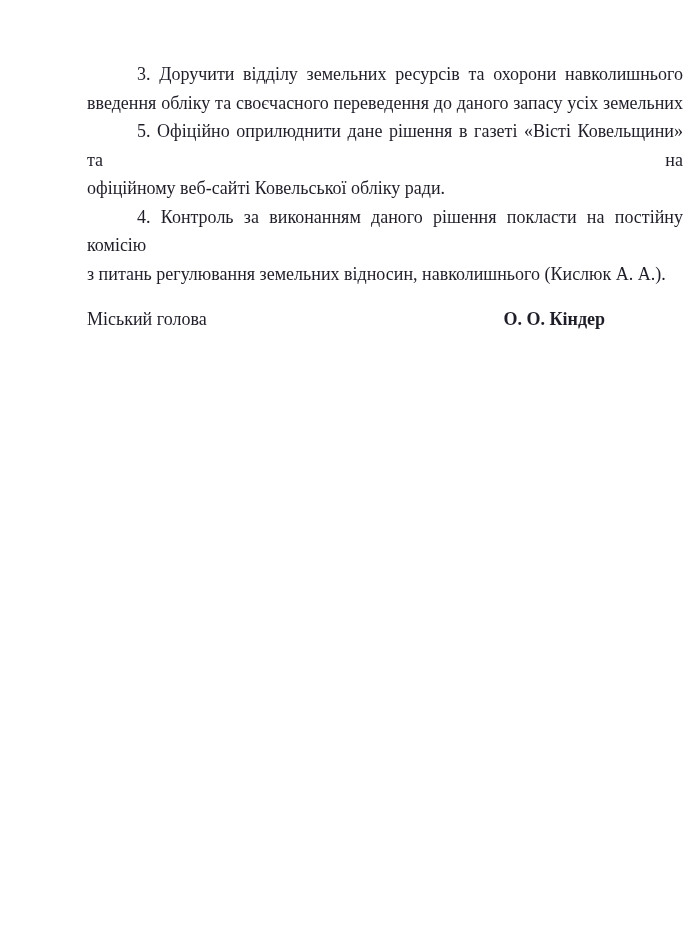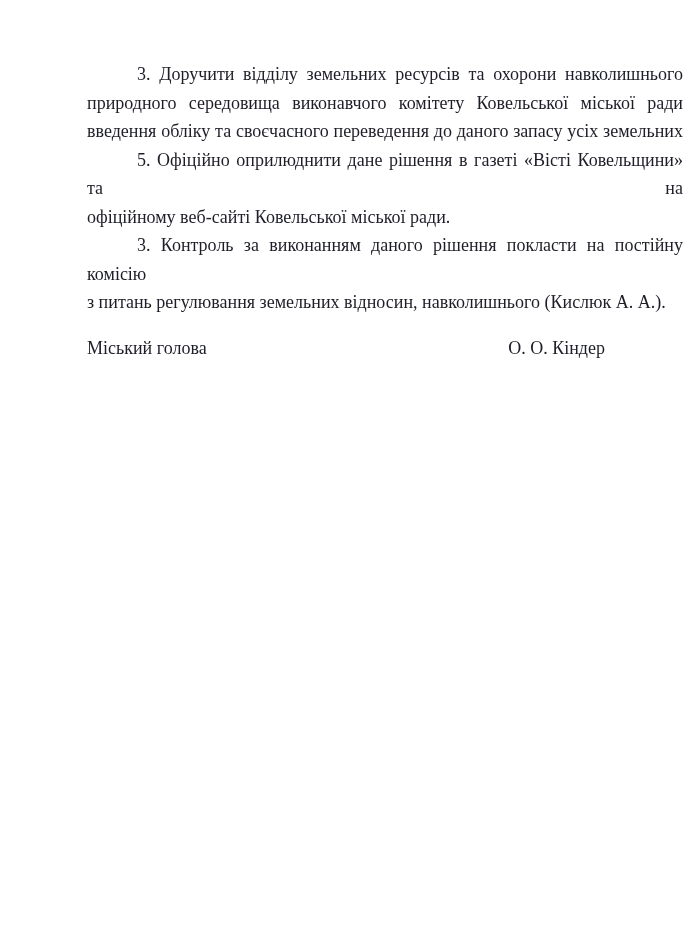--- a/index.html
+++ b/index.html
@@ -37,34 +37,34 @@
   }
   .signature {
     display: flex;
     justify-content: space-between;
     margin-top: 17px;
     line-height: 28.5px;
     text-align: right;
   }
   .signature .sig-right {
     margin-right: 78px;
+    font-weight: bold;
   }
 </style>
 </head>
 <body>
 
 <div class="page">
   <div class="textblock">
     <div>
         <div class="line first">3. Доручити відділу земельних ресурсів та охорони навколишнього</div>
-        <div class="line">природного середовища виконавчого комітету Ковельської міської ради</div>
         <div class="line">введення обліку та своєчасного переведення до даного запасу усіх земельних</div>
         <div class="line first">5. Офіційно оприлюднити дане рішення в газеті «Вісті Ковельщини» та на</div>
-        <div class="line last">офіційному веб-сайті Ковельської міської ради.</div>
-        <div class="line first">3. Контроль за виконанням даного рішення покласти на постійну комісію</div>
+        <div class="line last">офіційному веб-сайті Ковельської обліку ради.</div>
+        <div class="line first">4. Контроль за виконанням даного рішення покласти на постійну комісію</div>
         <div class="line last">з питань регулювання земельних відносин, навколишнього (Кислюк А. А.).</div>
       </div>
     <div class="signature">
       <span class="sig-left">Міський голова</span>
       <span class="sig-right">О. О. Кіндер</span>
     </div>
   </div>
 </div>
 
 </body></html>

